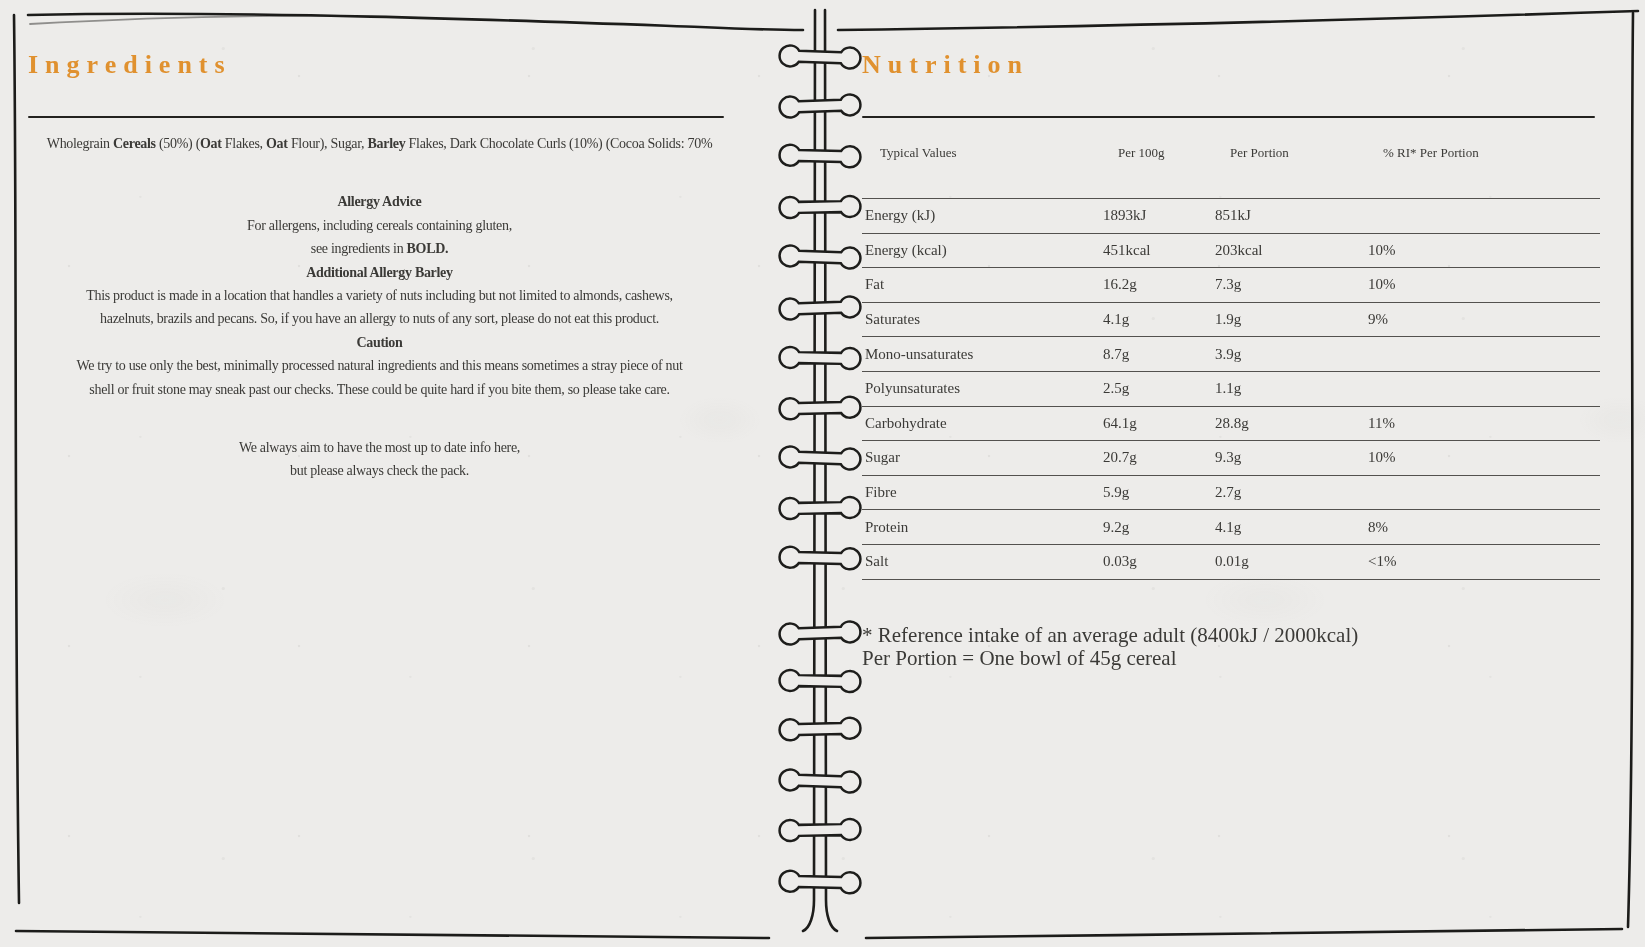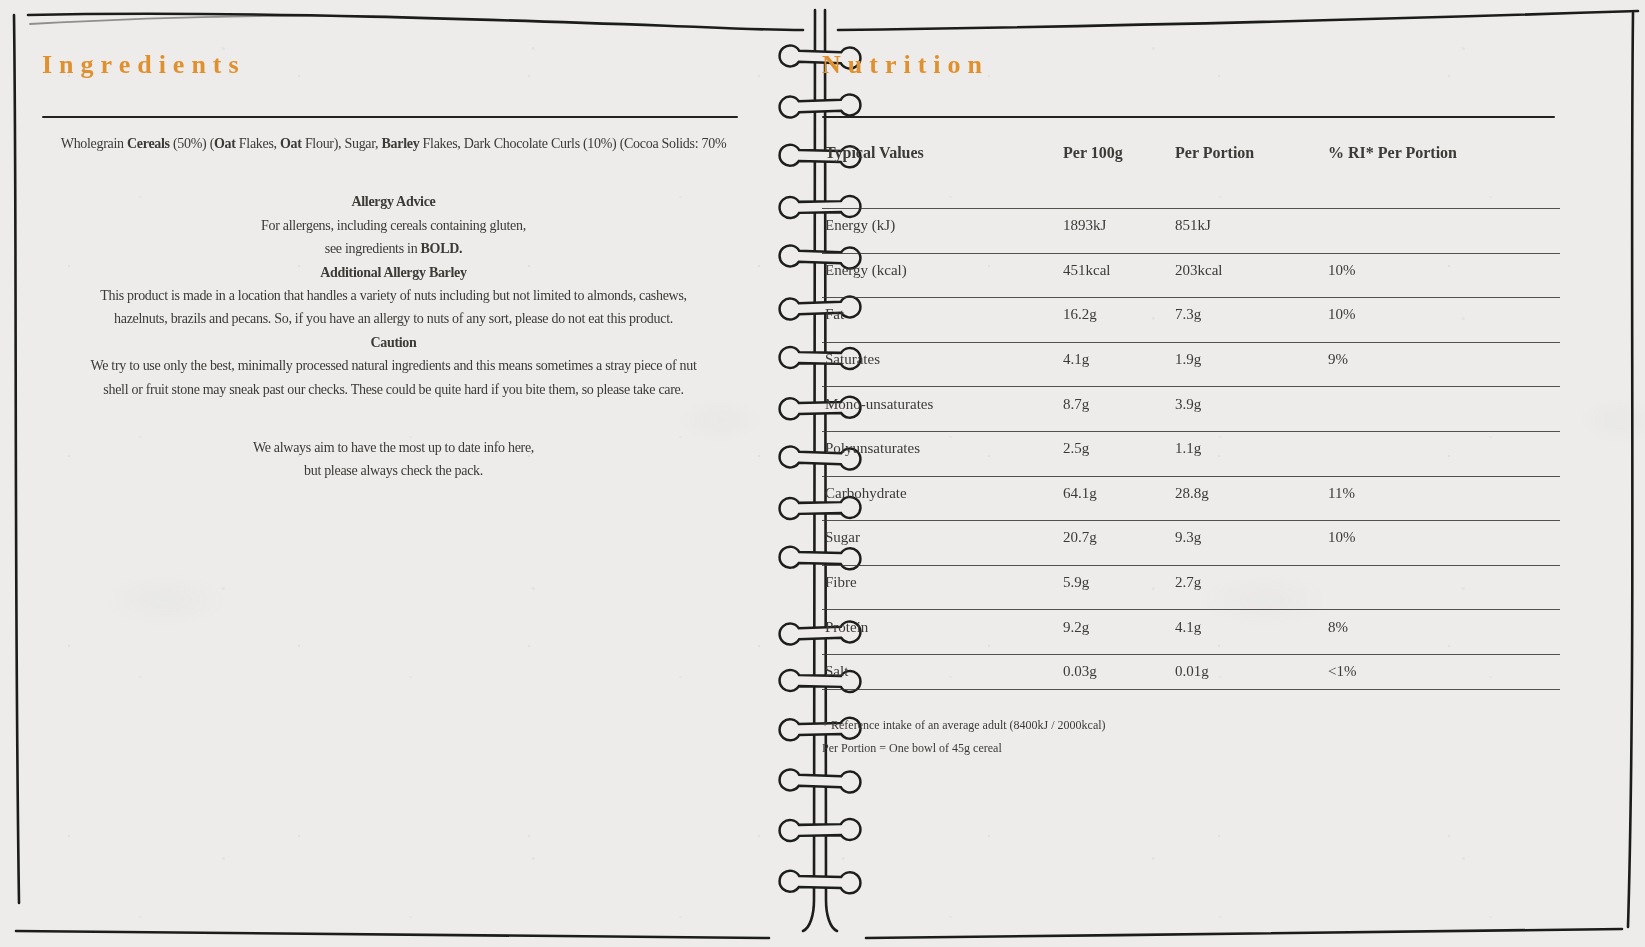--- a/index.html
+++ b/index.html
@@ -15,41 +15,41 @@
     background-image:
       radial-gradient(circle 1.2px at 30% 40%, rgba(70,70,62,.07) 0 1px, transparent 1.6px),
       radial-gradient(circle 1.6px at 72% 18%, rgba(70,70,62,.055) 0 1.1px, transparent 2px),
       radial-gradient(circle 1px at 52% 82%, rgba(70,70,62,.05) 0 .9px, transparent 1.4px),
       radial-gradient(ellipse 60px 34px at 80% 60%, rgba(120,118,108,.035), transparent 70%),
       radial-gradient(ellipse 90px 40px at 15% 75%, rgba(120,118,108,.03), transparent 70%);
     background-size:230px 190px, 310px 270px, 270px 240px, 900px 700px, 1100px 800px;
   }
   svg.layer{position:absolute;top:0;left:0;}
   .panel{position:absolute;top:50px;}
-  .panel.left{left:42px;width:703px;}
-  .panel.right{left:822px;width:738px;}
+  .panel.left{left:28px;width:703px;}
+  .panel.right{left:862px;width:738px;}
   h1.sect{
     margin:0;font-size:26px;line-height:30px;font-weight:bold;
     letter-spacing:7px;color:#e0912f;
   }
   .rule{height:2px;background:#23221f;margin-top:36px;border-radius:1px;}
   .panel.left .rule{width:696px;}
   .panel.right .rule{width:733px;}
   .textlines{margin-top:14px;font-size:14px;line-height:23.4px;letter-spacing:-0.3px;}
   .tline{white-space:nowrap;text-align:center;}
   .tline.gap{margin-top:35px;}
   .b{font-weight:bold;}
   
   .ntable{width:738px;border-bottom:1px solid rgba(55,54,50,.85);}
   .trow{display:grid;grid-template-columns:238px 112px 153px 1fr;align-items:center;}
-  .trow.head{height:80px;font-weight:bold;font-size:16px;padding-bottom:0;}
+  .trow.head{height:80px;font-weight:normal;font-size:13px;padding-bottom:0;margin-left:15px;}
   .trow.head .tcell{transform:translateY(-5px);}
-  .trow.r{height:33.6px;border-top:1px solid rgba(55,54,50,.85);font-size:15px;margin-top:10px;}
+  .trow.r{height:33.6px;border-top:1px solid rgba(55,54,50,.85);font-size:15px;}
   .tcell{padding-left:3px;}
-  .footnotes{margin-top:24px;font-size:12px;line-height:23.5px;}
+  .footnotes{margin-top:44px;font-size:21px;line-height:23.5px;}
 </style>
 </head>
 <body>
 
 <svg class="layer" width="1645" height="947" viewBox="0 0 1645 947">
   <g fill="none" stroke="#1c1c1a" stroke-width="2.6" stroke-linecap="round">
     <path d="M28 15 C260 10,560 22,700 27 C745 29,780 30,803 30"></path>
     <path d="M30 24 C140 18,240 15,345 16" opacity="0.45" stroke-width="1.8"></path>
     <path d="M838 30 C1010 28,1330 21,1638 11"></path>
     <path d="M14 15 C17 240,14 560,19 903"></path>

